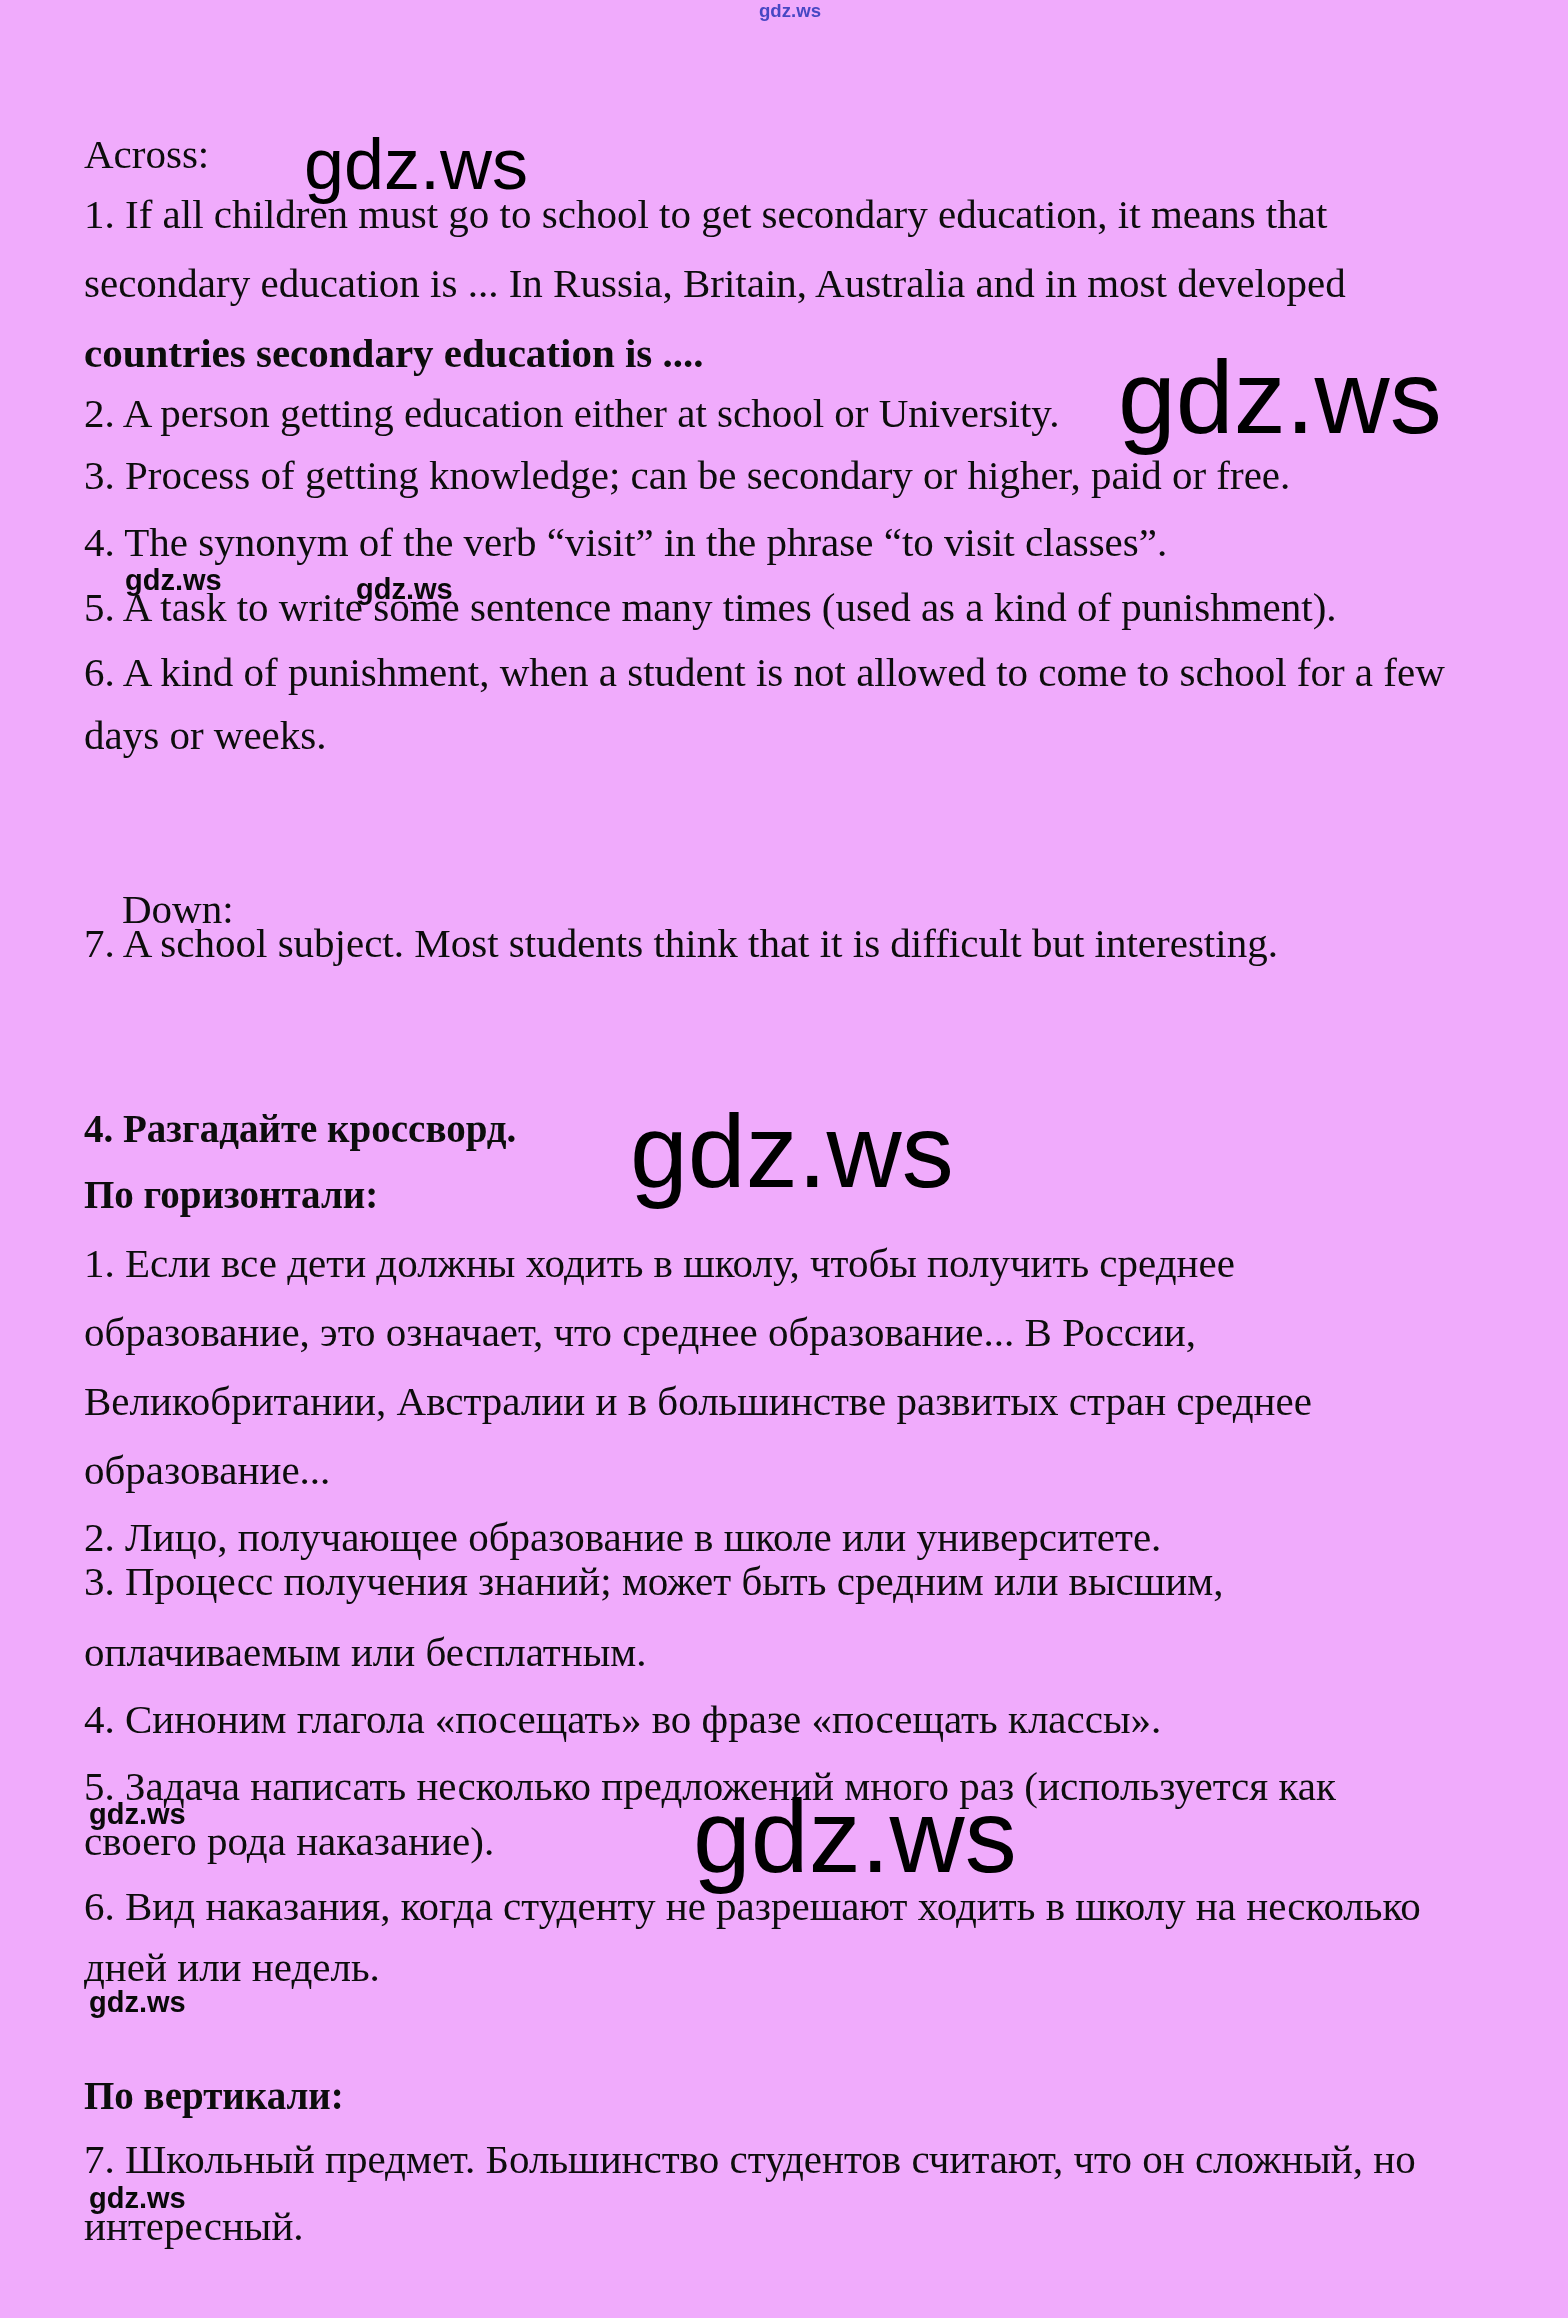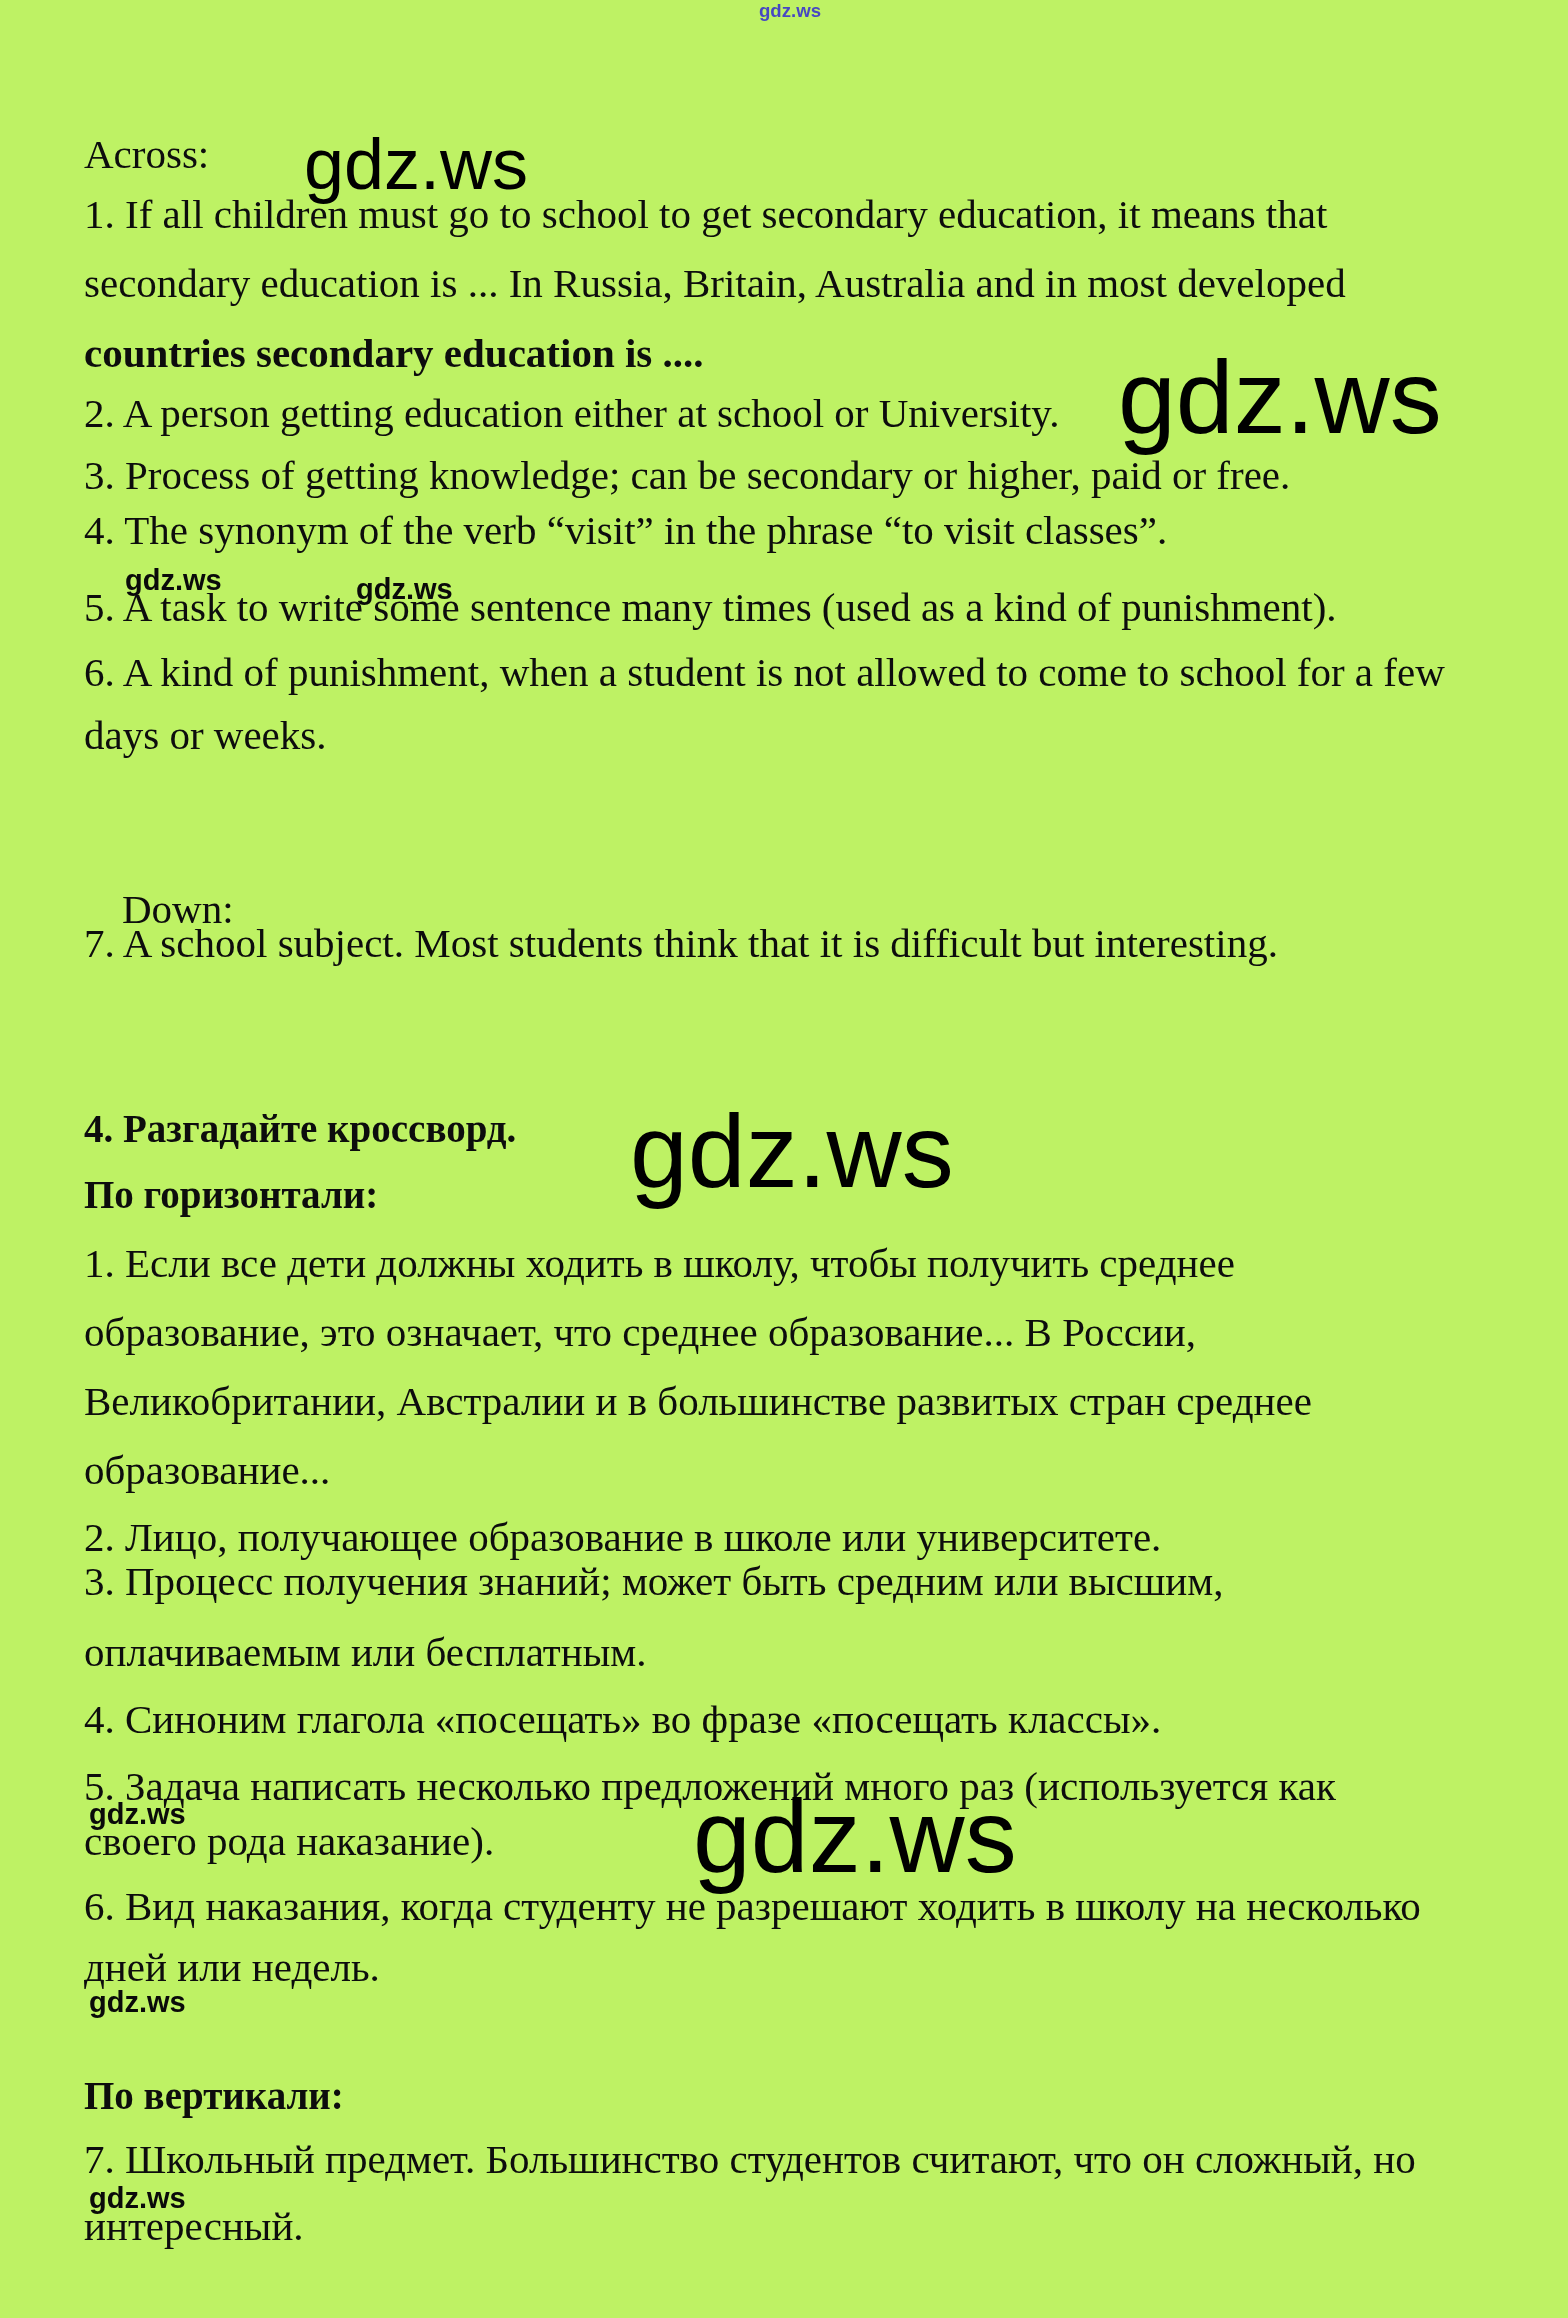--- a/index.html
+++ b/index.html
@@ -1,20 +1,20 @@
 <!DOCTYPE html>
 <html style="font-size:12px"><head>
 <meta charset="utf-8">
 <style>
   html, body { margin: 0; padding: 0; background: #ffffff; }
   #page {
     position: relative;
     width: 1568px;
     height: 2319px;
-    background: #bef264;
+    background: #f0abfc;
     overflow: hidden;
     font-family: "Liberation Serif", serif;
     color: #0d0d0d;
   }
   .ln {
     position: absolute;
     left: 84px;
     font-size: 41px;
     line-height: 1;
     white-space: nowrap;
@@ -67,21 +67,21 @@
   <div class="ln" style="top:194px;">1. If all children must go to school to get secondary education, it means that</div>
   <div class="ln" style="top:263px;">secondary education is ... In Russia, Britain, Australia and in most developed</div>
   <div class="ln" style="top:333px;font-weight:bold;">countries secondary education is ....</div>
 
   <div class="wm-big" style="left:1118px; top:345px;">gdz.ws</div>
 
   <div class="ln" style="top:393px;">2. A person getting education either at school or University.</div>
 
   <div class="ln" style="top:455px;">3. Process of getting knowledge; can be secondary or higher, paid or free.</div>
 
-  <div class="ln" style="top:510px;">4. The synonym of the verb “visit” in the phrase “to visit classes”.</div>
+  <div class="ln" style="top:522px;">4. The synonym of the verb “visit” in the phrase “to visit classes”.</div>
 
   <div class="wm-small" style="left:125px; top:566px;">gdz.ws</div>
   <div class="wm-small" style="left:356px; top:575px;">gdz.ws</div>
 
   <div class="ln" style="top:587px;">5. A task to write some sentence many times (used as a kind of punishment).</div>
 
   <div class="ln" style="top:652px;">6. A kind of punishment, when a student is not allowed to come to school for a few</div>
   <div class="ln" style="top:715px;">days or weeks.</div>
 
   <div class="ln" style="top:889px;margin-left:38px;">Down:</div>

